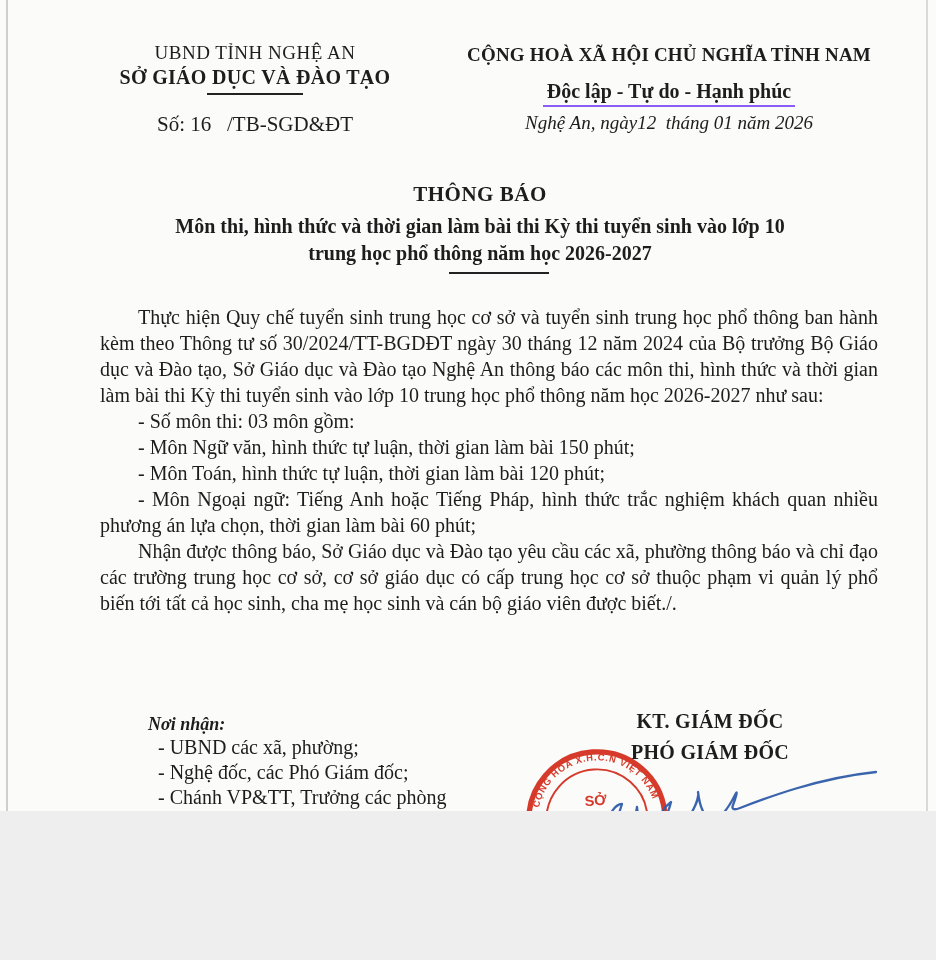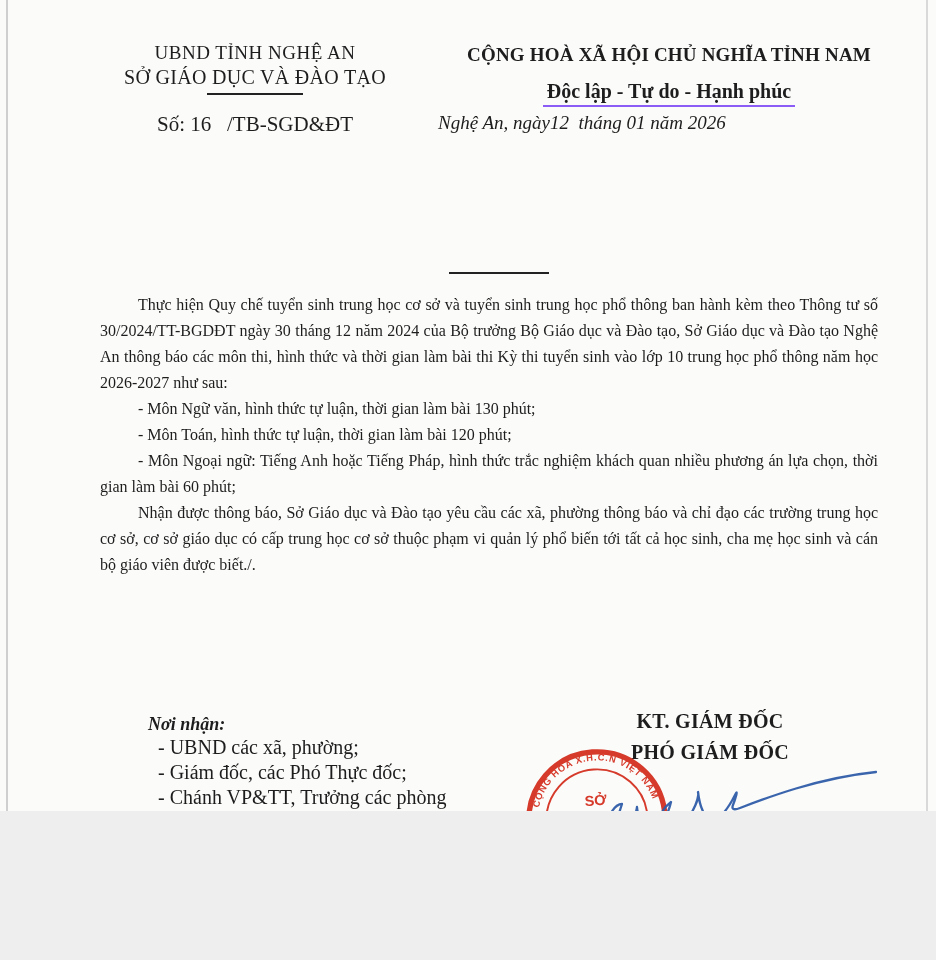--- a/index.html
+++ b/index.html
@@ -18,40 +18,40 @@
     color:var(--text);
     overflow:hidden;
   }
   .scan-edge{position:absolute;top:0;bottom:0;width:2px;background:#cfcfcf;}
   .scan-edge.left{left:6px;}
   .scan-edge.right{left:926px;background:#d9d9d9;}
 
   
   .hdr-left{position:absolute;left:70px;top:42px;width:370px;text-align:center;}
   .hdr-left .l1{font-size:19px;letter-spacing:.5px;}
-  .hdr-left .l2{font-size:20px;font-weight:normal;margin-top:2px;letter-spacing:.3px;}
+  .hdr-left .l2{font-size:20px;font-weight:bold;margin-top:2px;letter-spacing:.3px;}
   .hdr-left .rule{width:96px;height:0;border-bottom:2px solid #222;margin:4px auto 0;}
   .doc-number{position:absolute;left:157px;top:112px;font-size:21px;}
 
   .hdr-right{position:absolute;left:438px;top:44px;width:462px;text-align:center;}
   .hdr-right .l1{font-size:19px;font-weight:bold;letter-spacing:.2px;}
   .hdr-right .l2{font-size:20px;font-weight:bold;margin-top:14px;display:inline-block;
                  border-bottom:2px solid #8b5cf6;padding:0 4px 2px;}
-  .dateline{position:absolute;left:438px;top:112px;width:462px;
+  .dateline{position:absolute;left:438px;top:112px;width:462px;text-align:center;
             font-size:19px;font-style:italic;}
 
   
   .title-block{position:absolute;left:90px;top:182px;width:780px;text-align:center;}
   .title-main{font-size:21px;font-weight:bold;letter-spacing:.5px;}
   .title-sub{font-size:20px;font-weight:bold;margin-top:7px;line-height:24px;}
   .title-rule{position:absolute;left:449px;top:272px;width:100px;border-bottom:2px solid #222;}
 
   
-  .body-text{position:absolute;left:100px;top:292px;width:778px;
-             font-size:16px;line-height:26px;text-align:justify;}
+  .body-text{position:absolute;left:100px;top:304px;width:778px;
+             font-size:20px;line-height:26px;text-align:justify;}
   .body-text p{text-indent:38px;}
   .body-text .item{text-indent:38px;}
 
   
   .recipients{position:absolute;left:148px;top:714px;width:330px;}
   .recipients .label{font-size:18px;font-weight:bold;font-style:italic;}
   .recipients .r-item{font-size:20px;line-height:25px;padding-left:10px;}
 
   .sig-block{position:absolute;left:540px;top:706px;width:340px;text-align:center;}
   .sig-block .s1,.sig-block .s2{font-size:20px;font-weight:bold;letter-spacing:.3px;line-height:31px;}
@@ -86,34 +86,40 @@
     <div class="rule"></div>
   </div>
   <div class="doc-number">Số: 16&nbsp;&nbsp; /TB-SGD&amp;ĐT</div>
 
   <div class="hdr-right">
     <div class="l1">CỘNG HOÀ XÃ HỘI CHỦ NGHĨA TỈNH NAM</div>
     <div><span class="l2">Độc lập - Tự do - Hạnh phúc</span></div>
   </div>
   <div class="dateline">Nghệ An, ngày12&nbsp; tháng 01 năm 2026</div>
 
+  <div class="title-block">
+    <div class="title-main">THÔNG BÁO</div>
+    <div class="title-sub">Môn thi, hình thức và thời gian làm bài thi Kỳ thi tuyển sinh vào lớp 10</div>
+    <div class="title-sub" style="margin-top:3px;">trung học phổ thông năm học 2026-2027</div>
+  </div>
   <div class="title-rule"></div>
 
   <div class="body-text">
     <p>Thực hiện Quy chế tuyển sinh trung học cơ sở và tuyển sinh trung học phổ thông ban hành kèm theo Thông tư số 30/2024/TT-BGDĐT ngày 30 tháng 12 năm 2024 của Bộ trưởng Bộ Giáo dục và Đào tạo, Sở Giáo dục và Đào tạo Nghệ An thông báo các môn thi, hình thức và thời gian làm bài thi Kỳ thi tuyển sinh vào lớp 10 trung học phổ thông năm học 2026-2027 như sau:</p>
-    <div class="item">- Môn Ngữ văn, hình thức tự luận, thời gian làm bài 130 phút;</div>
+    <div class="item">- Số môn thi: 03 môn gồm:</div>
+    <div class="item">- Môn Ngữ văn, hình thức tự luận, thời gian làm bài 150 phút;</div>
     <div class="item">- Môn Toán, hình thức tự luận, thời gian làm bài 120 phút;</div>
     <div class="item">- Môn Ngoại ngữ: Tiếng Anh hoặc Tiếng Pháp, hình thức trắc nghiệm khách quan nhiều phương án lựa chọn, thời gian làm bài 60 phút;</div>
     <p>Nhận được thông báo, Sở Giáo dục và Đào tạo yêu cầu các xã, phường thông báo và chỉ đạo các trường trung học cơ sở, cơ sở giáo dục có cấp trung học cơ sở thuộc phạm vi quản lý phổ biến tới tất cả học sinh, cha mẹ học sinh và cán bộ giáo viên được biết./.</p>
   </div>
 
   <div class="recipients">
     <div class="label">Nơi nhận:</div>
     <div class="r-item">- UBND các xã, phường;</div>
-    <div class="r-item">- Giám đốc, các Phó Thực đốc;</div>
+    <div class="r-item">- Nghệ đốc, các Phó Giám đốc;</div>
     <div class="r-item">- Chánh VP&amp;TT, Trưởng các phòng Sở;</div>
     <div class="r-item">- Lưu: VT, QLCL.</div>
   </div>
 
   <div class="sig-block">
     <div class="s1">KT. GIÁM ĐỐC</div>
     <div class="s2">PHÓ GIÁM ĐỐC</div>
   </div>
 
   <svg class="stamp" viewBox="0 0 150 150">

